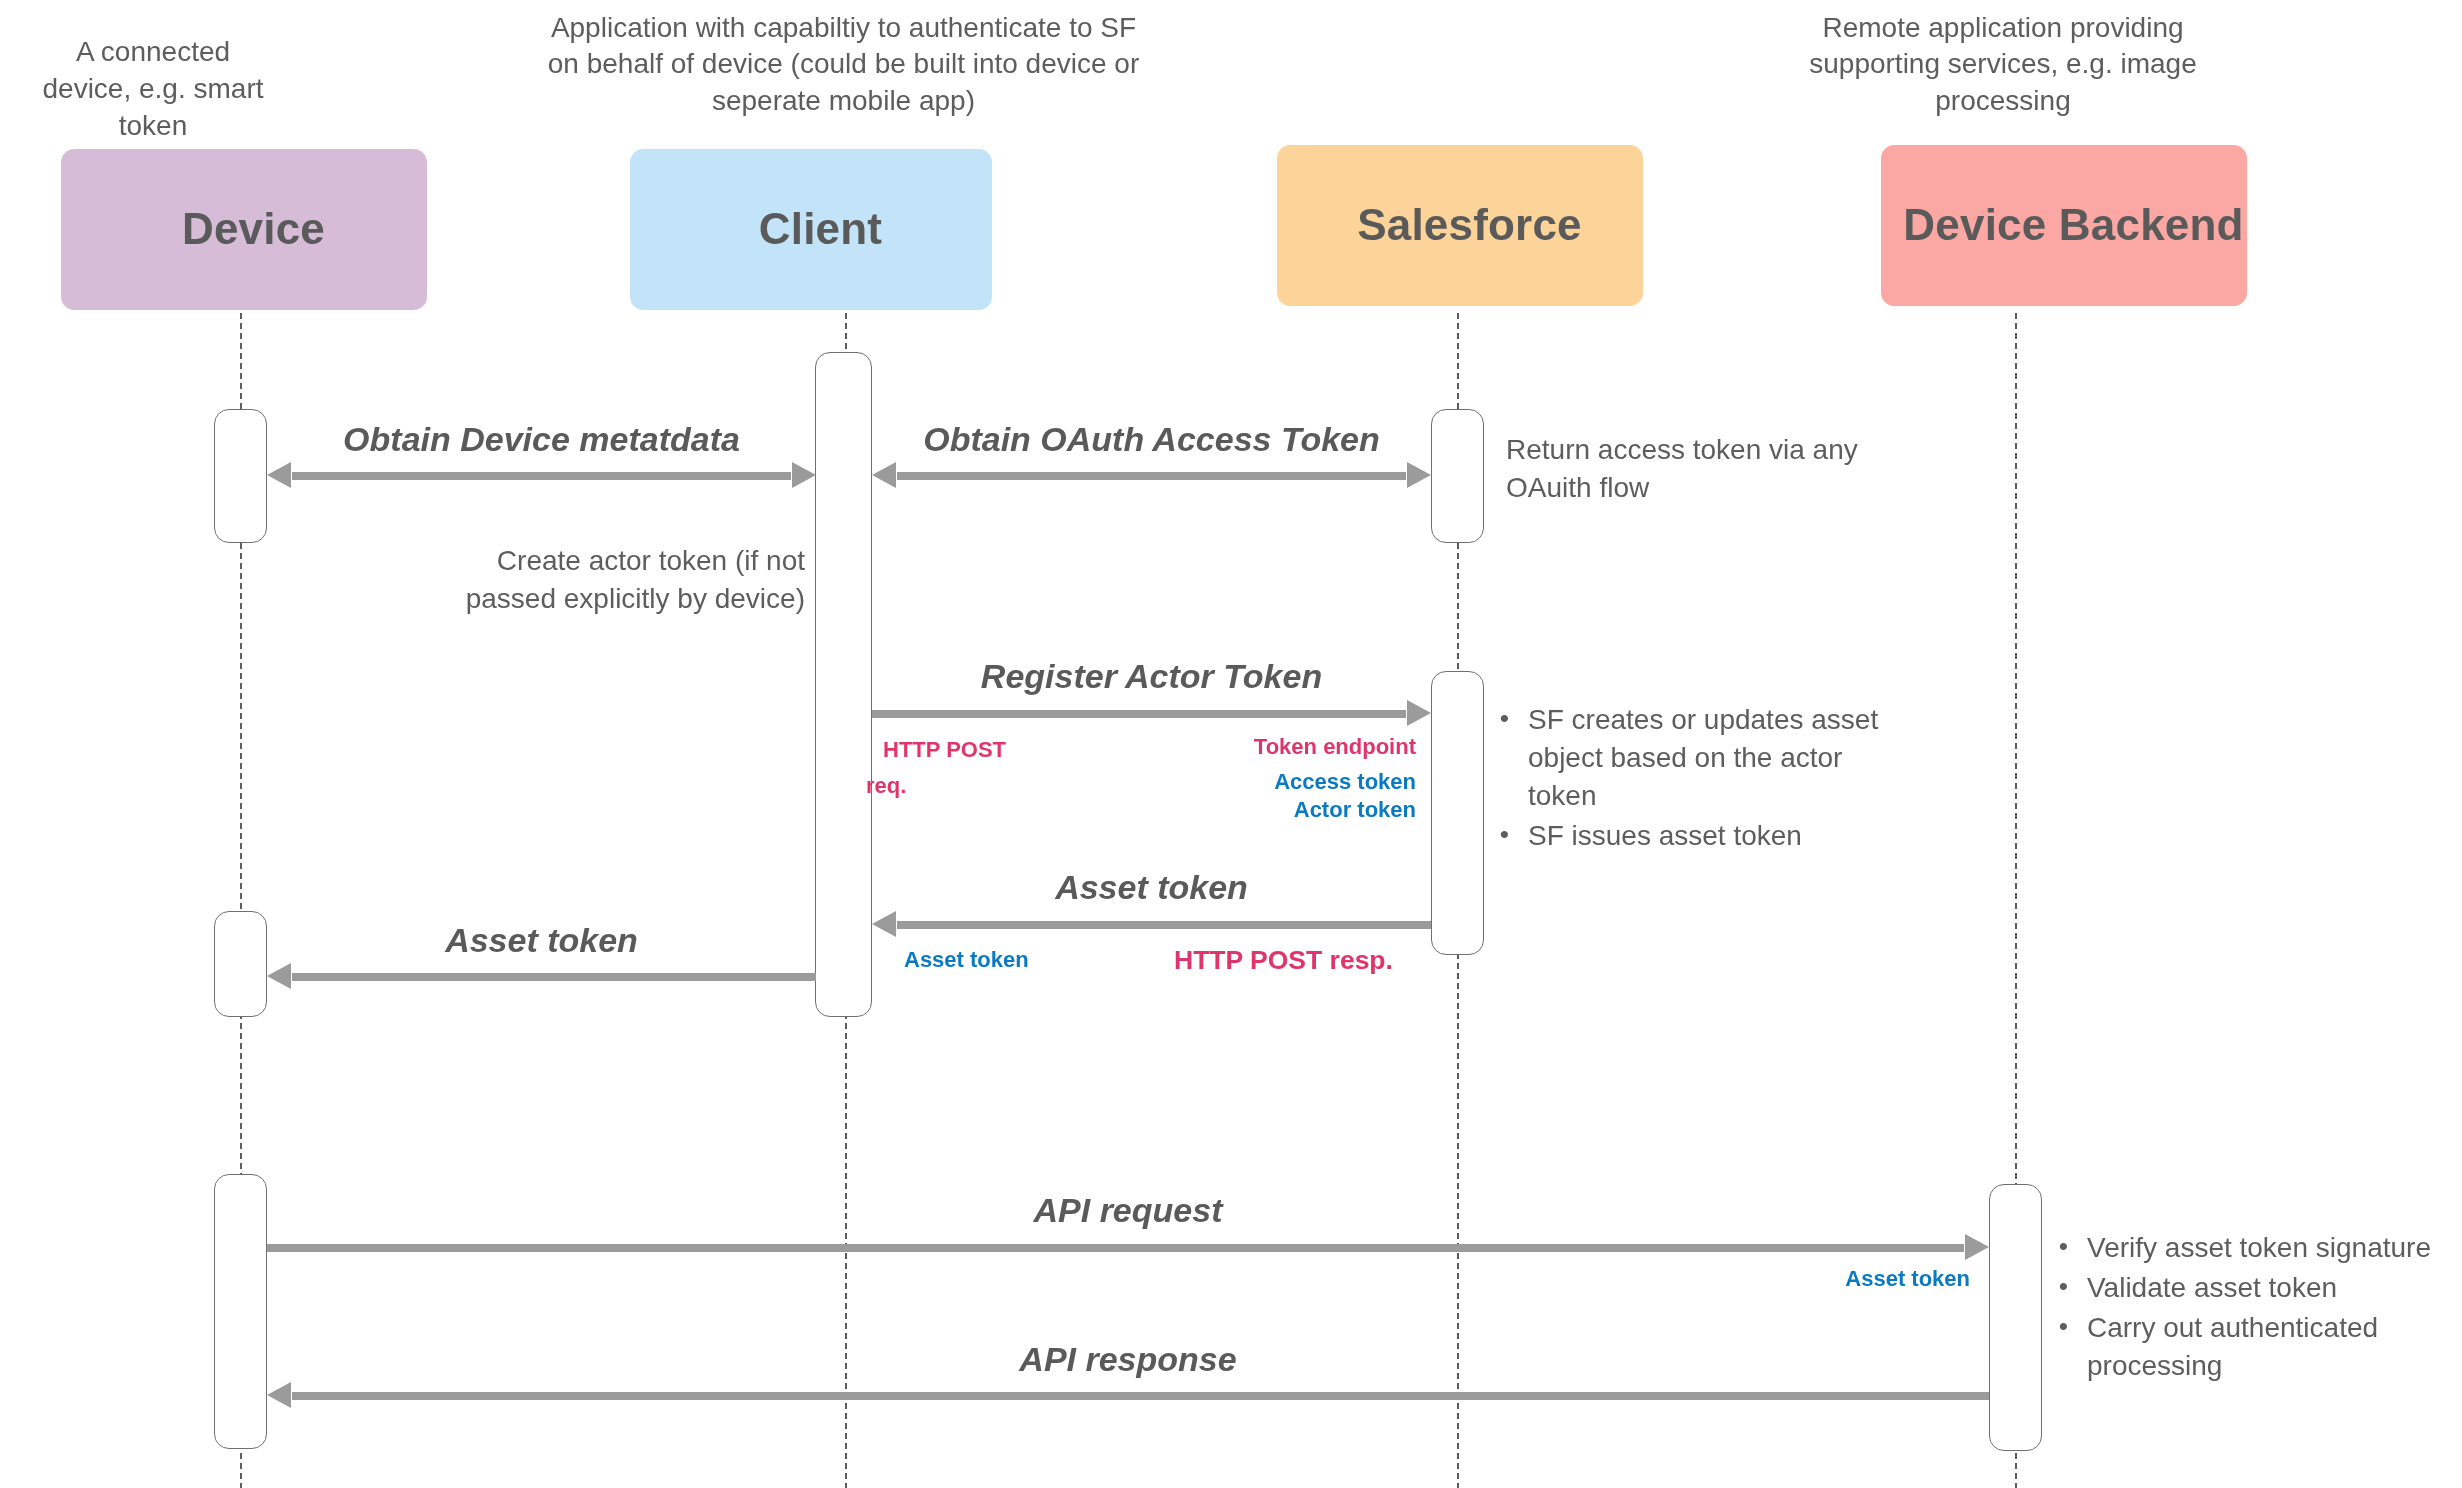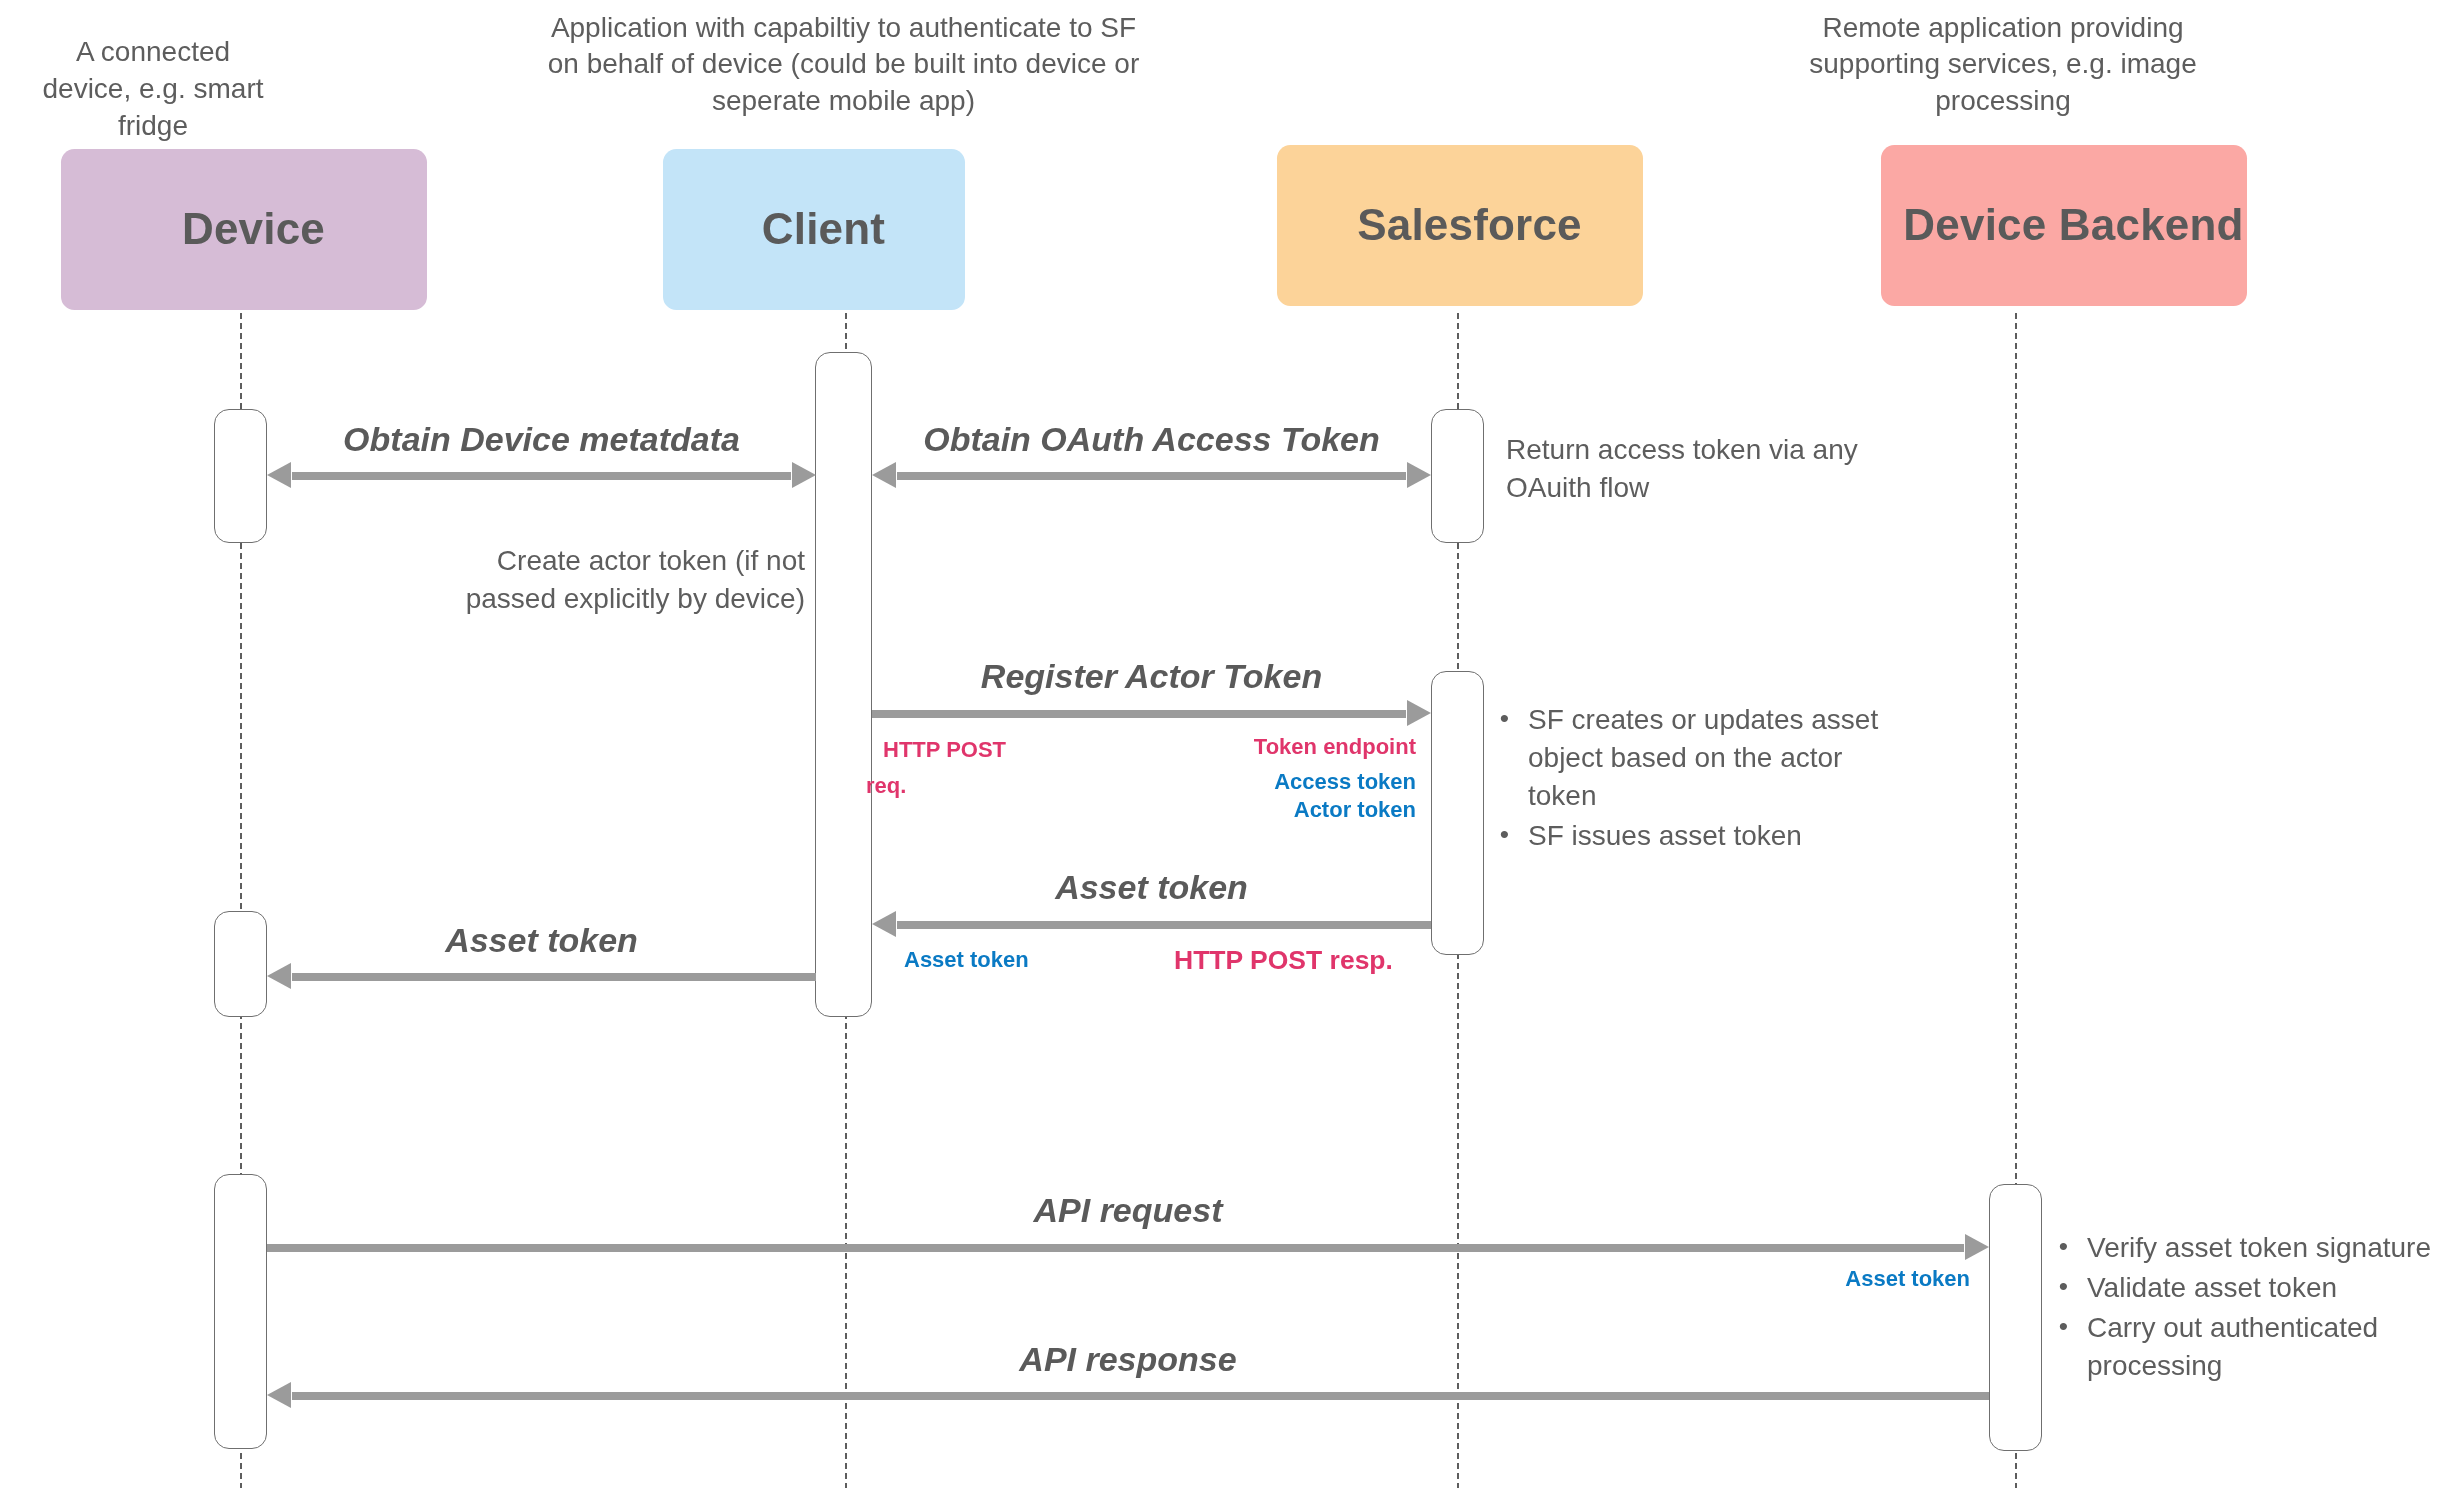--- a/index.html
+++ b/index.html
@@ -139,36 +139,36 @@
     top: -0.9px;
     color: #5d5d5d;
     font-size: 26.5px;
   }
 </style>
 </head>
 <body>
 
 <div id="canvas">
 
-  <div class="participant-desc" style="left:32px; top:34px; width:242px;">A connected device, e.g. smart fridge</div>
+  <div class="participant-desc" style="left:32px; top:34px; width:242px;">A connected device, e.g. smart token</div>
 
   <div class="participant-desc" style="left:545px; top:9.5px; width:597px;">Application with capabiltiy to authenticate to SF on behalf of device (could be built into device or seperate mobile app)</div>
 
   <div class="participant-desc" style="left:1790px; top:9.5px; width:426px;">Remote application providing supporting services, e.g. image processing</div>
 
   <div class="lifeline" style="left:240px; top:313px; height:1176px;"></div>
   <div class="lifeline" style="left:845px; top:313px; height:1176px;"></div>
   <div class="lifeline" style="left:1457px; top:313px; height:1176px;"></div>
   <div class="lifeline" style="left:2015px; top:313px; height:1176px;"></div>
 
   <div class="participant-box" style="left:61px; top:149px; width:366px; height:161px; background:#d6bcd6;">
     <span class="participant-name">Device</span>
   </div>
 
-  <div class="participant-box" style="left:663px; top:149px; width:302px; height:161px; background:#c3e4f8;">
+  <div class="participant-box" style="left:630px; top:149px; width:362px; height:161px; background:#c3e4f8;">
     <span class="participant-name">Client</span>
   </div>
 
   <div class="participant-box" style="left:1277px; top:145px; width:366px; height:161px; background:#fcd399;">
     <span class="participant-name">Salesforce</span>
   </div>
 
   <div class="participant-box" style="left:1833px; top:145px; width:366px; height:161px; background:#fba8a4;margin-left:48px;">
     <span class="participant-name">Device Backend</span>
   </div>

